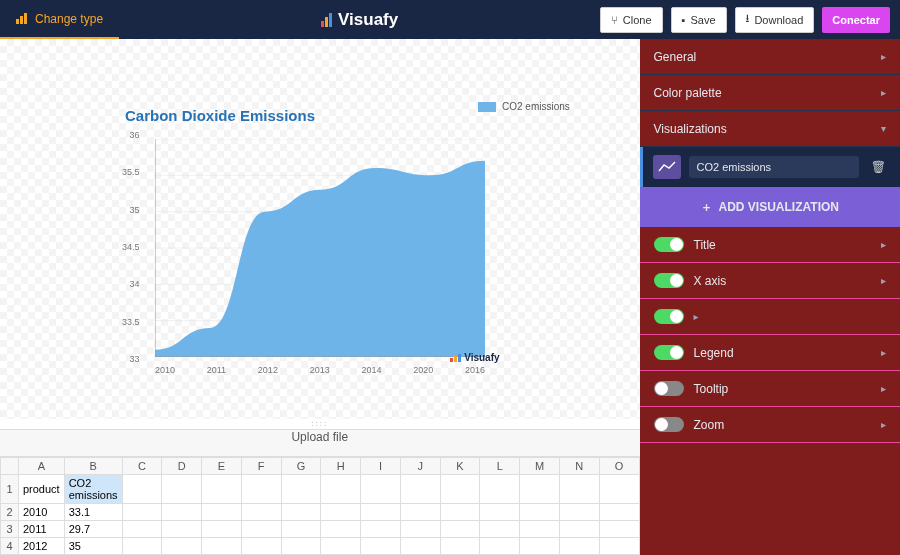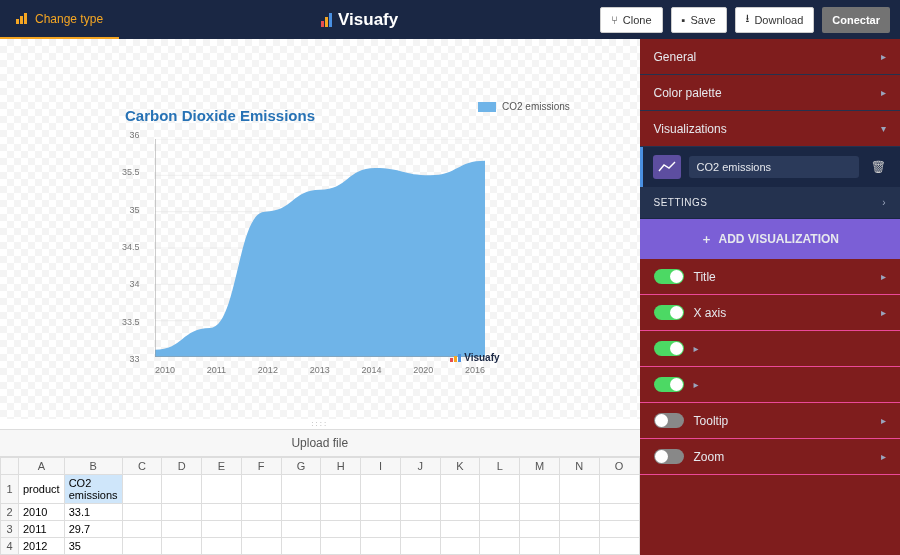--- a/index.html
+++ b/index.html
@@ -2,35 +2,35 @@
 <html><head>
 <meta charset="utf-8">
 <style>
 *{box-sizing:border-box;margin:0;padding:0;font-family:-apple-system,BlinkMacSystemFont,"Segoe UI",Arial,sans-serif}
 body{width:900px;height:555px;overflow:hidden;background:#fff}
 .topbar{height:39px;background:#1a2744;display:flex;align-items:center;color:#fff}
 .change-type{height:39px;padding:0 16px;display:flex;align-items:center;gap:8px;border-bottom:2px solid #f5a623;font-size:12px;color:#f5a623;cursor:pointer}
 .brand{flex:1;display:flex;align-items:center;justify-content:center;gap:6px;font-size:17px;font-weight:700}
 .top-actions{display:flex;gap:8px;padding-right:10px}
 .btn{height:26px;padding:0 10px;background:#fff;color:#333;border:1px solid #ccc;font-size:11px;display:flex;align-items:center;gap:5px;cursor:pointer;border-radius:2px}
-.btn.purple{background:#737373;color:#fff;border:none;font-weight:600}
+.btn.purple{background:#d946ef;color:#fff;border:none;font-weight:600}
 .content{display:flex;height:516px}
 .left{width:658px;display:flex;flex-direction:column}
 .chart-area{flex:1;background-image:linear-gradient(45deg,#f4f4f4 25%,transparent 25%),linear-gradient(-45deg,#f4f4f4 25%,transparent 25%),linear-gradient(45deg,transparent 75%,#f4f4f4 75%),linear-gradient(-45deg,transparent 75%,#f4f4f4 75%);background-size:14px 14px;background-position:0 0,0 7px,7px -7px,-7px 0;position:relative;padding:40px 60px 60px 100px}
 .chart-title{color:#2772b5;font-size:15px;font-weight:700;position:absolute;top:68px;left:125px}
 .legend{position:absolute;top:62px;left:478px;display:flex;align-items:center;gap:6px;font-size:10px;color:#555}
 .legend-box{width:18px;height:10px;background:#6fb4e8}
 .watermark{position:absolute;bottom:56px;right:140px;font-size:10px;font-weight:700;color:#1a2744;display:flex;gap:3px;align-items:center}
 .plot{position:absolute;top:100px;left:155px;width:330px;height:218px}
 .ylabels{position:absolute;top:96px;left:122px;height:224px;display:flex;flex-direction:column;justify-content:space-between;font-size:9px;color:#777;text-align:right}
 .ylabels div{height:0;line-height:0}
 .xlabels{position:absolute;top:326px;left:155px;width:330px;display:flex;justify-content:space-between;font-size:9px;color:#777}
 .area-path{fill:#6fb4e8}
 .divider-dots{height:10px;text-align:center;font-size:8px;color:#aaa;letter-spacing:2px;line-height:10px;cursor:row-resize}
-.upload-bar{height:28px;background:#f7f7f7;border-top:1px solid #ddd;border-bottom:1px solid #ddd;display:flex;align-items:center;justify-content:center;font-size:12px;color:#555;cursor:pointer}
+.upload-bar{height:28px;background:#f7f7f7;border-top:1px solid #ddd;border-bottom:1px solid #ddd;display:flex;justify-content:center;font-size:12px;color:#555;cursor:pointer}
 .sheet{flex:0 0 auto}
 .sheet table{border-collapse:collapse;width:100%;font-size:11px}
 .sheet th,.sheet td{border:1px solid #ddd;padding:2px 4px;height:17px;text-align:left}
 .sheet th{background:#f7f7f7;text-align:center;font-weight:400;color:#555}
 .sheet .rowhdr{background:#f7f7f7;text-align:center;width:18px;color:#555}
 .sel{background:#cfe6fa}
 .right{width:268px;background:#7f1d1d;color:#e6e8ed;display:flex;flex-direction:column;font-size:12px;overflow:hidden}
 .panel-row{height:36px;padding:0 14px;display:flex;align-items:center;justify-content:space-between;border-bottom:1px solid #24324f;cursor:pointer}
 .panel-row .label{font-size:12px}
 .chev{font-size:10px;color:#9aa5bd}
@@ -254,24 +254,20 @@
       </div>
     <div class="viz-item">
       <div class="viz-icon">
           <svg width="18" height="12">
             <polyline points="1,10 6,4 11,7 17,1" stroke="#fff" stroke-width="1.4" fill="none"></polyline>
           </svg>
         </div>
       <div class="viz-name">CO2 emissions</div>
       <div class="trash">🗑</div>
     </div>
-    <div class="settings-row">
-        <span>SETTINGS</span>
-        <span class="chev">›</span>
-      </div>
     <div class="add-viz">
         <span>＋</span>
         <span>ADD VISUALIZATION</span>
       </div>
     <div id="toggles">
         <div class="toggle-row">
           <div class="toggle on"></div>
           <span class="label">Title</span>
           <span class="chev">▸</span>
         </div>
@@ -279,20 +275,21 @@
           <div class="toggle on"></div>
           <span class="label">X axis</span>
           <span class="chev">▸</span>
         </div>
         <div class="toggle-row">
           <div class="toggle on"></div>
           <span class="chev">▸</span>
         </div>
         <div class="toggle-row">
           <div class="toggle on"></div>
+          <span class="label">Legend</span>
           <span class="chev">▸</span>
         </div>
         <div class="toggle-row">
           <div class="toggle"></div>
           <span class="label">Tooltip</span>
           <span class="chev">▸</span>
         </div>
         <div class="toggle-row">
           <div class="toggle"></div>
           <span class="label">Zoom</span>

